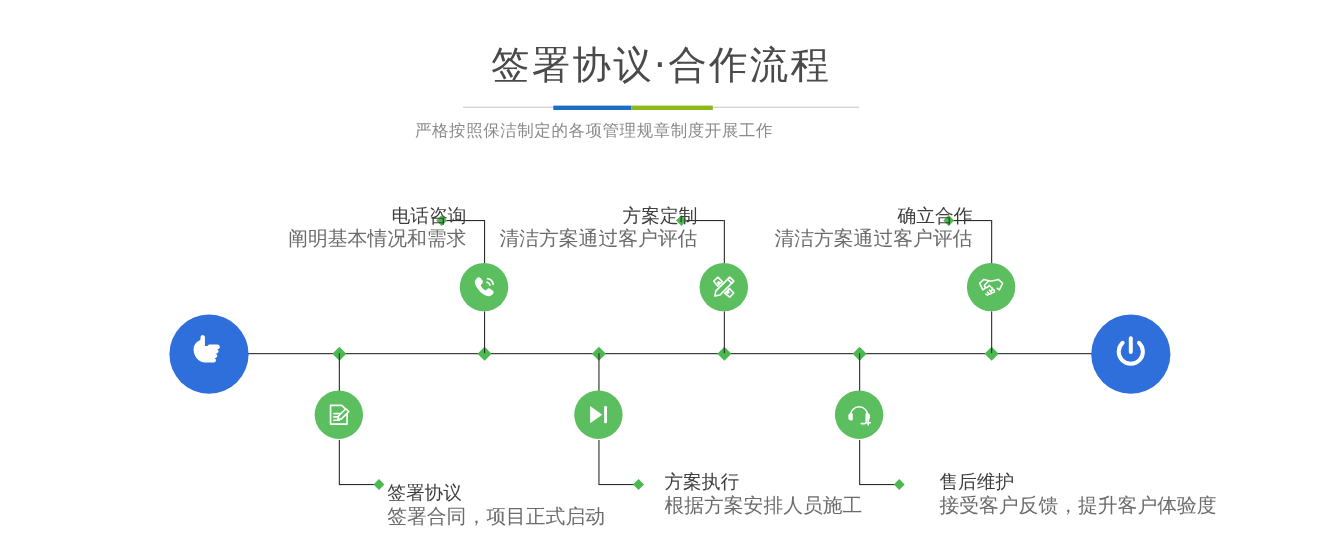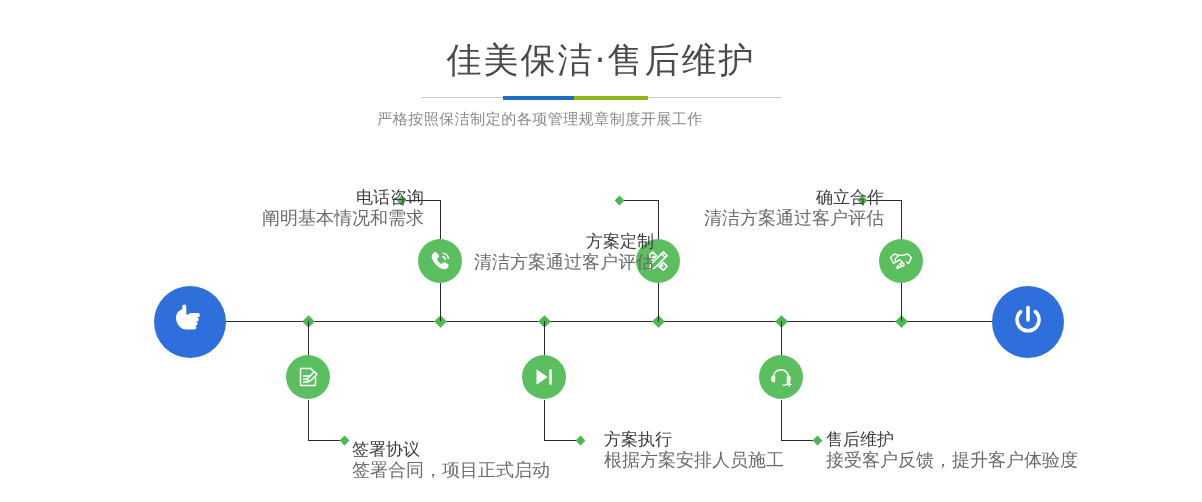--- a/index.html
+++ b/index.html
@@ -160,21 +160,21 @@
   }
   .step-label.above { text-align: right; padding-left: 32px; }
   .step-label.below { text-align: left; }
 </style>
 </head>
 <body>
 
 <div id="stage">
 
   <div class="header">
-    <div class="title">佳美保洁·售后维护</div>
+    <div class="title">签署协议·合作流程</div>
 
     <div class="divider">
       <div class="hline"></div>
       <div class="seg-blue"></div>
       <div class="seg-green"></div>
     </div>
 
     <div class="subtitle">严格按照保洁制定的各项管理规章制度开展工作</div>
   </div>
 
@@ -247,21 +247,21 @@
   <div class="icon-circle" style="left:636px; top:239px;">
     <span>
       <svg width="26" height="26" viewBox="0 0 26 26" fill="none" stroke="#ffffff" stroke-width="1.5" stroke-linejoin="round" stroke-linecap="round">
         <path d="M18.4 3.9l3.7 3.7-12.6 12.6-4.6 0.9 0.9-4.6z"></path>
         <path d="M16.5 5.8l3.7 3.7"></path>
         <path d="M3.9 7.6l3.7-3.7 4 4-1.8 1.8-1.4-1.4-0.9 0.9 1.4 1.4-1.5 1.5z"></path>
         <path d="M18.4 22.1l3.7-3.7-4-4-1.8 1.8 1.4 1.4-0.9 0.9-1.4-1.4-1.5 1.5z"></path>
       </svg>
     </span>
   </div>
-  <div class="step-label above" style="left:232px; top:186px; width:390px;margin-top:44px;">
+  <div class="step-label above" style="left:212px; top:186px; width:390px;">
     <div class="t">方案定制</div>
     <div class="d">清洁方案通过客户评估</div>
   </div>
 
   <div class="node-diamond" style="left:539.5px; top:316.5px;"></div>
   <div class="vline" style="left:544px; top:321px; height:35px;"></div>
   <div class="vline" style="left:544px; top:400px; height:40px;"></div>
   <div class="hline-lead" style="left:544px; top:440px; width:35px;"></div>
   <div class="lbl-diamond" style="left:577px; top:436.5px;"></div>
   <div class="icon-circle" style="left:522px; top:355px;">
@@ -309,18 +309,18 @@
     <span>
       <svg width="26" height="26" viewBox="0 0 26 26" fill="none" stroke="#ffffff" stroke-width="1.4" stroke-linejoin="round" stroke-linecap="round">
         <path d="M5.3 13.5a7.7 7.7 0 1 1 15.4 0"></path>
         <path d="M5.3 12.3h1.2v5.2H5.3a1.4 1.4 0 0 1-1.4-1.4v-2.4a1.4 1.4 0 0 1 1.4-1.4z" fill="#ffffff"></path>
         <path d="M20.7 12.3h-1.2v5.2h1.2a1.4 1.4 0 0 0 1.4-1.4v-2.4a1.4 1.4 0 0 0-1.4-1.4z" fill="#ffffff"></path>
         <path d="M19.5 17.5v1.6c0 1.1-0.9 2-2 2h-2.6"></path>
         <path d="M19.3 20.4h4M21.3 18.4v4"></path>
       </svg>
     </span>
   </div>
-  <div class="step-label below" style="left:826px; top:428px;">
+  <div class="step-label below" style="left:854px; top:428px;">
     <div class="t">售后维护</div>
     <div class="d">接受客户反馈，提升客户体验度</div>
   </div>
 
 </div>
 
 </body></html>

